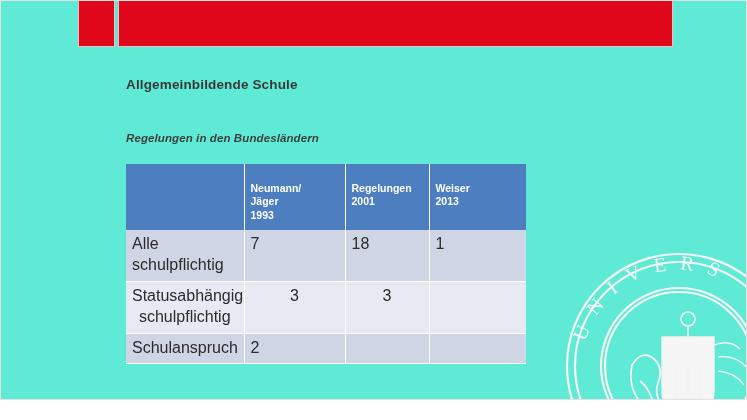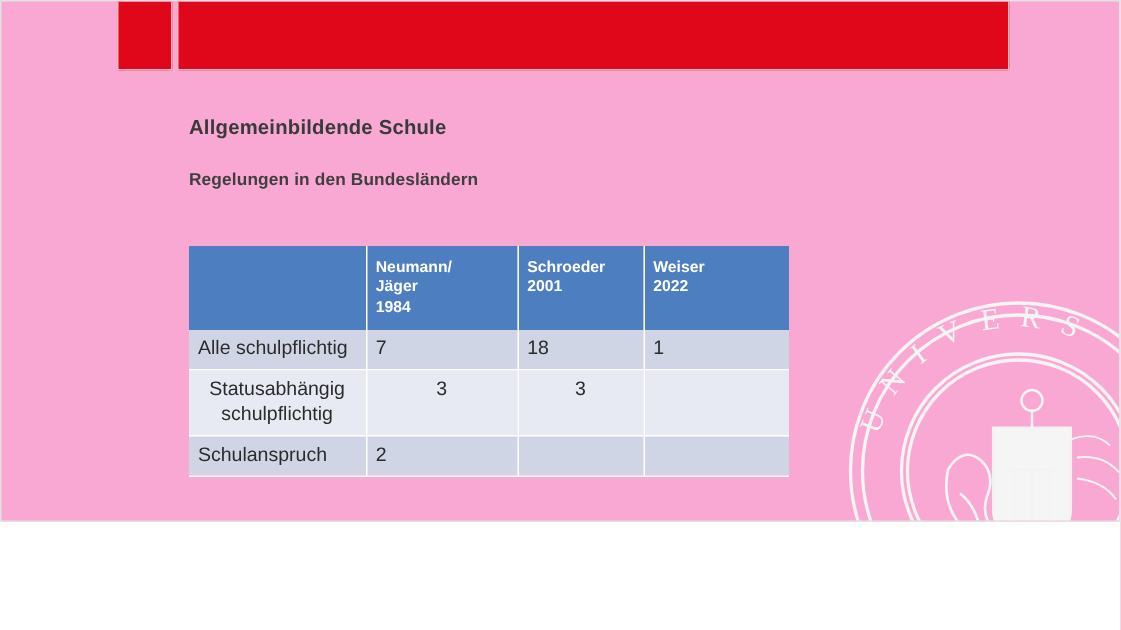--- a/index.html
+++ b/index.html
@@ -9,22 +9,22 @@
     background: #ffffff;
   }
   body {
     font-family: "Liberation Sans", "DejaVu Sans", sans-serif;
     -webkit-font-smoothing: antialiased;
   }
 
   #slide {
     position: relative;
     width: 747px;
-    height: 348px;
-    background: #f9a8d4;
+    height: 400px;
+    background: #5eead4;
     overflow: hidden;
     box-sizing: border-box;
     border: 1px solid #e2e2e2;
   }
 
   
   .banner {
     position: absolute;
     top: 0;
     height: 46px;
@@ -53,26 +53,27 @@
     top: 76px;
     font-size: 13.5px;
     font-weight: bold;
     color: #3a3a3a;
     letter-spacing: 0.15px;
     white-space: nowrap;
   }
   .slide-subtitle {
     position: absolute;
     left: 125px;
-    top: 113px;
+    top: 131px;
     font-size: 11.5px;
     font-weight: bold;
     color: #3f3f3f;
     letter-spacing: 0.1px;
     white-space: nowrap;
+    font-style: italic;
   }
 
   
   .tbl-wrap {
     position: absolute;
     left: 125px;
     top: 163px;
     width: 400px;
   }
   table.data {
@@ -85,31 +86,31 @@
   table.data col.c2 { width: 84px; }
   table.data col.c3 { width: 97px; }
 
   table.data thead th {
     background: #4d7ebf;
     color: #ffffff;
     font-size: 10.5px;
     font-weight: bold;
     text-align: left;
     vertical-align: top;
-    padding: 8px 6px 8px 6px;
+    padding: 18px 6px 8px 6px;
     line-height: 1.28;
     height: 48px;
     border-right: 1px solid #ffffff;
     box-sizing: border-box;
   }
   table.data thead th:last-child { border-right: none; margin-top: 44px; }
   table.data thead th.blank { padding: 0; }
 
   table.data tbody td {
-    font-size: 13px;
+    font-size: 16px;
     color: #2b2b2b;
     text-align: left;
     vertical-align: top;
     padding: 4px 6px 5px 6px;
     line-height: 1.3;
     border-right: 1px solid #ffffff;
     border-bottom: 1px solid #ffffff;
     box-sizing: border-box;
     margin-left: 36px;
   }
@@ -147,29 +148,29 @@
           <col class="c1">
           <col class="c2">
           <col class="c3">
       </colgroup>
       <thead>
         <tr>
           <th class="blank"></th>
           <th>
             <span>Neumann/</span><br>
             <span>Jäger</span><br>
-            <span>1984</span>
+            <span>1993</span>
           </th>
           <th>
-            <span>Schroeder</span><br>
+            <span>Regelungen</span><br>
             <span>2001</span>
           </th>
           <th>
             <span>Weiser</span><br>
-            <span>2022</span>
+            <span>2013</span>
           </th>
         </tr>
       </thead>
       <tbody>
         <tr class="band-a">
           <td>Alle schulpflichtig</td>
           <td>7</td>
           <td>18</td>
           <td>1</td>
         </tr>

